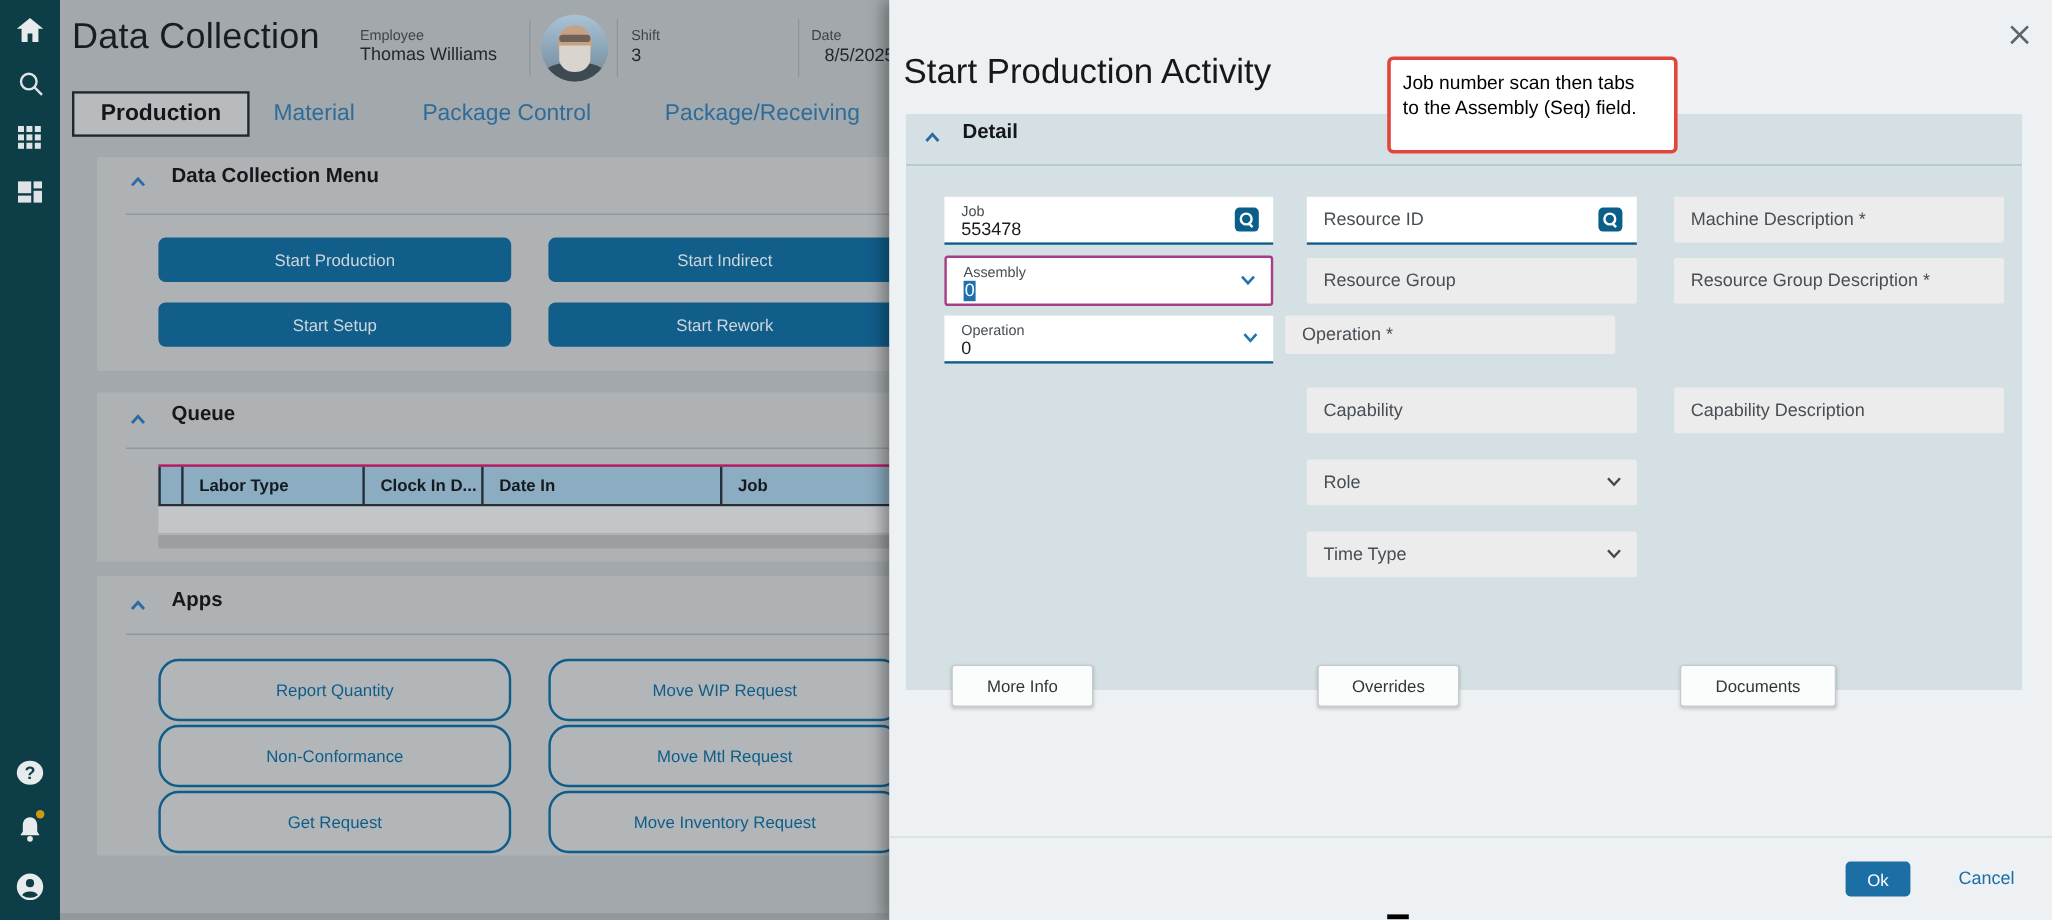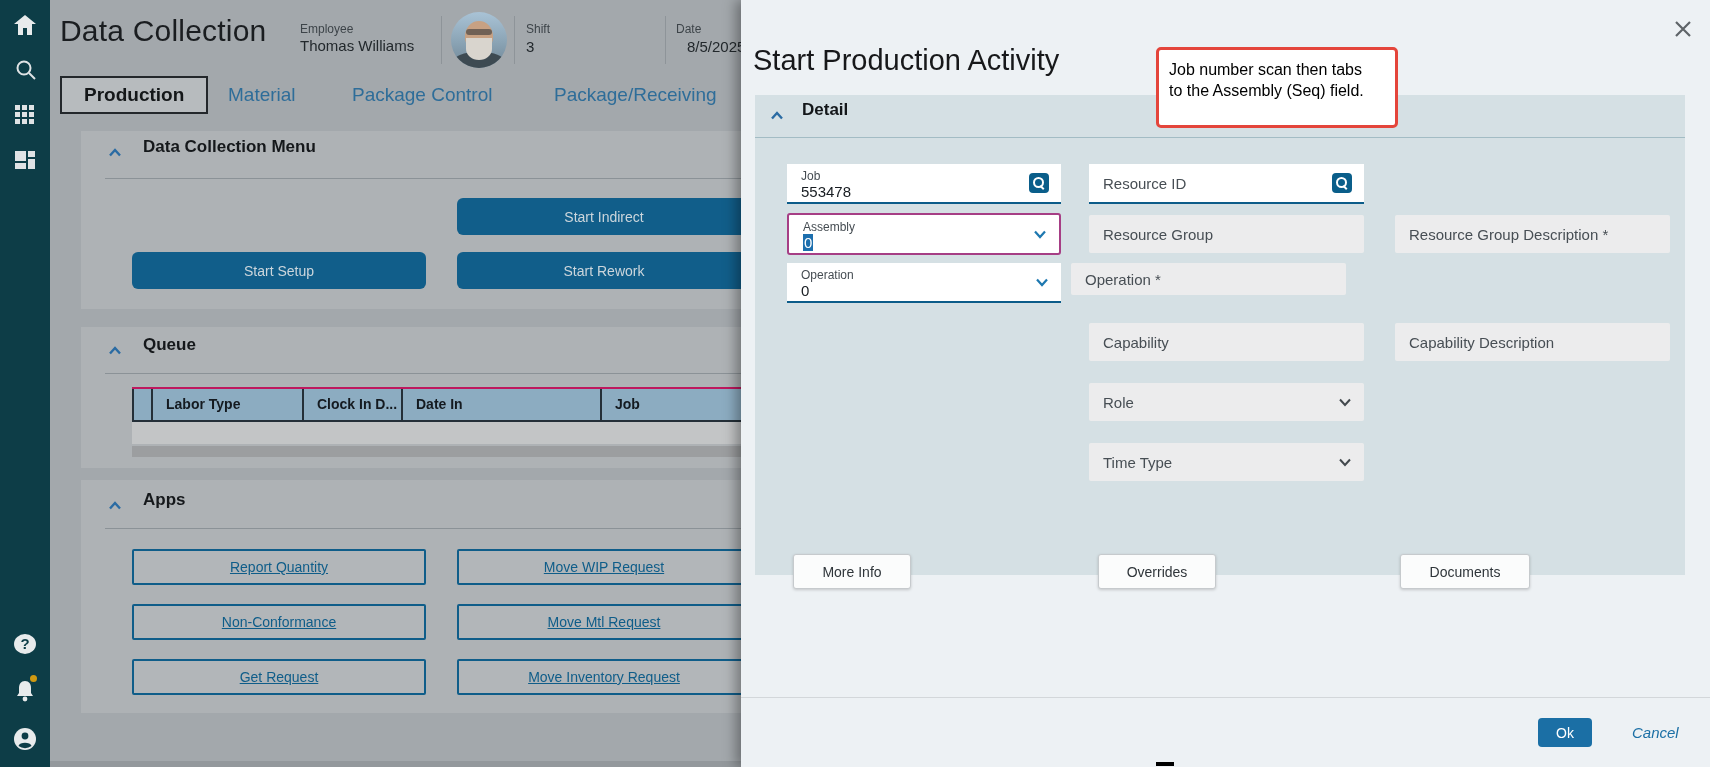--- a/index.html
+++ b/index.html
@@ -37,22 +37,22 @@
               display:flex; align-items:center; justify-content:center; cursor:pointer; }
   .menu-sliver { position:absolute; width:10px; height:37px; border-radius:6px 0 0 6px; background:#115e8a; cursor:pointer; }
 
   .qt-row { position:absolute; left:51px; top:60px; height:35px; width:661px; border-top:2px solid #be185d; border-bottom:2px solid #242f38; background:#8cacc1; }
   .qt-cell { position:absolute; top:0; height:31px; line-height:31px; padding-left:13px; font-size:14px; font-weight:bold; color:#141a20;
              border-left:2px solid #242f38; overflow:hidden; white-space:nowrap; }
   .qt-empty { position:absolute; left:51px; top:95px; width:661px; height:22px; background:#c3c5c6; }
   .qt-scroll { position:absolute; left:51px; top:119px; width:661px; height:11px; background:#9c9ea0; }
   .qt-thumb { position:absolute; right:0; top:0; width:27px; height:11px; background:#b7b9ba; cursor:pointer; }
 
-  .app-btn { position:absolute; height:36px; border-radius:2px; background:#b2b6b9; border:2px solid #0f5d89; color:#0f5d89; font-size:14px;
-             display:flex; align-items:center; justify-content:center; cursor:pointer;text-decoration:underline; }
+  .app-btn { position:absolute; height:52px; border-radius:17px; background:#b2b6b9; border:2px solid #0f5d89; color:#0f5d89; font-size:14px;
+             display:flex; align-items:center; justify-content:center; cursor:pointer; }
   .app-sliver { position:absolute; width:10px; height:36px; border-radius:6px 0 0 6px; background:#b2b6b9; border:2px solid #0f5d89; border-right:none; cursor:pointer; }
 
   .bottom-strip { position:absolute; left:50px; top:761px; width:691px; height:6px; background:#93989c; z-index:5; }
 
   
   .modal { position:absolute; left:741px; top:0; width:969px; height:767px; background:#edf1f4; z-index:20;
            box-shadow:-5px 0 12px rgba(0,0,0,.35); }
   .modal-close { position:absolute; right:14px; top:16px; width:26px; height:26px; display:flex; align-items:center; justify-content:center; cursor:pointer; }
   .modal-title { position:absolute; left:12px; top:44px; font-size:29px; font-weight:500; color:#17181a; }
 
@@ -77,21 +77,21 @@
   .lookup-icon::before { content:""; position:absolute; left:4px; top:4px; width:7px; height:7px; border:2px solid #fff; border-radius:50%; }
   .lookup-icon::after { content:""; position:absolute; left:12px; top:12px; width:2px; height:5px; background:#fff; transform:rotate(-45deg); }
   .dd-chevron { position:absolute; right:12px; top:50%; transform:translateY(-50%); cursor:pointer; }
 
   .dlg-btn { position:absolute; height:35px; background:#fbfcfc; border:1px solid #c6cacd; border-radius:3px; color:#2f353a; font-size:14px;
              display:flex; align-items:center; justify-content:center; cursor:pointer; box-shadow:0 1px 3px rgba(0,0,0,.18);margin-top:44px; }
 
   .modal-footer-line { position:absolute; left:0; top:697px; width:969px; height:1px; background:#d3d7da; }
   .ok-btn { position:absolute; left:797px; top:718px; width:54px; height:29px; background:#1b6fa5; border-radius:4px; color:#fff; font-size:14px;
             display:flex; align-items:center; justify-content:center; cursor:pointer; }
-  .cancel-link { position:absolute; left:891px; top:724px; font-size:15px; color:#1b6fa5; cursor:pointer;font-style:italic; }
+  .cancel-link { position:absolute; left:891px; top:724px; font-size:15px; color:#1b6fa5; cursor:pointer; }
 
   .artifact { position:absolute; left:1156px; top:762px; width:18px; height:4px; background:#000; z-index:40; }
 </style>
 </head>
 <body>
 
 <nav class="rail">
   <div class="rail-icon" style="top:12px">
     <svg width="22" height="20" viewBox="0 0 22 20">
         <path d="M11 0 L22 9 H18 V20 H13 V13 H9 V20 H4 V9 H0 Z" fill="#e8ebec"></path>
@@ -171,20 +171,21 @@
   <div class="tab" style="left:504px">Package/Receiving</div>
 
   <section class="panel" style="top:131px; height:178px">
     <span class="sec-chevron" style="top:12px">
       <svg width="14" height="9" viewBox="0 0 14 9">
           <path d="M2 7.5 L7 2 L12 7.5" fill="none" stroke="#2a6ba3" stroke-width="2.4"></path>
         </svg>
     </span>
     <span class="sec-title" style="top:6px">Data Collection Menu</span>
     <span class="sec-divider" style="top:47px"></span>
+    <div class="menu-btn" style="left:51px; top:67px; width:294px">Start Production</div>
     <div class="menu-btn" style="left:376px; top:67px; width:294px">Start Indirect</div>
     <div class="menu-sliver" style="left:702px; top:67px"></div>
     <div class="menu-btn" style="left:51px; top:121px; width:294px">Start Setup</div>
     <div class="menu-btn" style="left:376px; top:121px; width:294px">Start Rework</div>
   </section>
 
   <section class="panel" style="top:327px; height:141px">
     <span class="sec-chevron" style="top:14px">
       <svg width="14" height="9" viewBox="0 0 14 9">
           <path d="M2 7.5 L7 2 L12 7.5" fill="none" stroke="#2a6ba3" stroke-width="2.4"></path>
@@ -296,20 +297,23 @@
     </div>
     <div class="fld fld-gray" style="left:334px; top:348px; width:275px; height:38px">
       <span class="fld-ph">Time Type</span>
       <span class="dd-chevron">
         <svg width="14" height="9" viewBox="0 0 14 9">
             <path d="M2 1.5 L7 7 L12 1.5" fill="none" stroke="#43494e" stroke-width="2"></path>
           </svg>
       </span>
     </div>
 
+    <div class="fld fld-gray" style="left:640px; top:69px; width:275px; height:38px">
+      <span class="fld-ph">Machine Description *</span>
+    </div>
     <div class="fld fld-gray" style="left:640px; top:120px; width:275px; height:38px">
       <span class="fld-ph">Resource Group Description *</span>
     </div>
     <div class="fld fld-gray" style="left:640px; top:228px; width:275px; height:38px">
       <span class="fld-ph">Capability Description</span>
     </div>
 
     <div class="dlg-btn" style="left:38px; top:415px; width:118px">More Info</div>
     <div class="dlg-btn" style="left:343px; top:415px; width:118px">Overrides</div>
     <div class="dlg-btn" style="left:645px; top:415px; width:130px">Documents</div>

